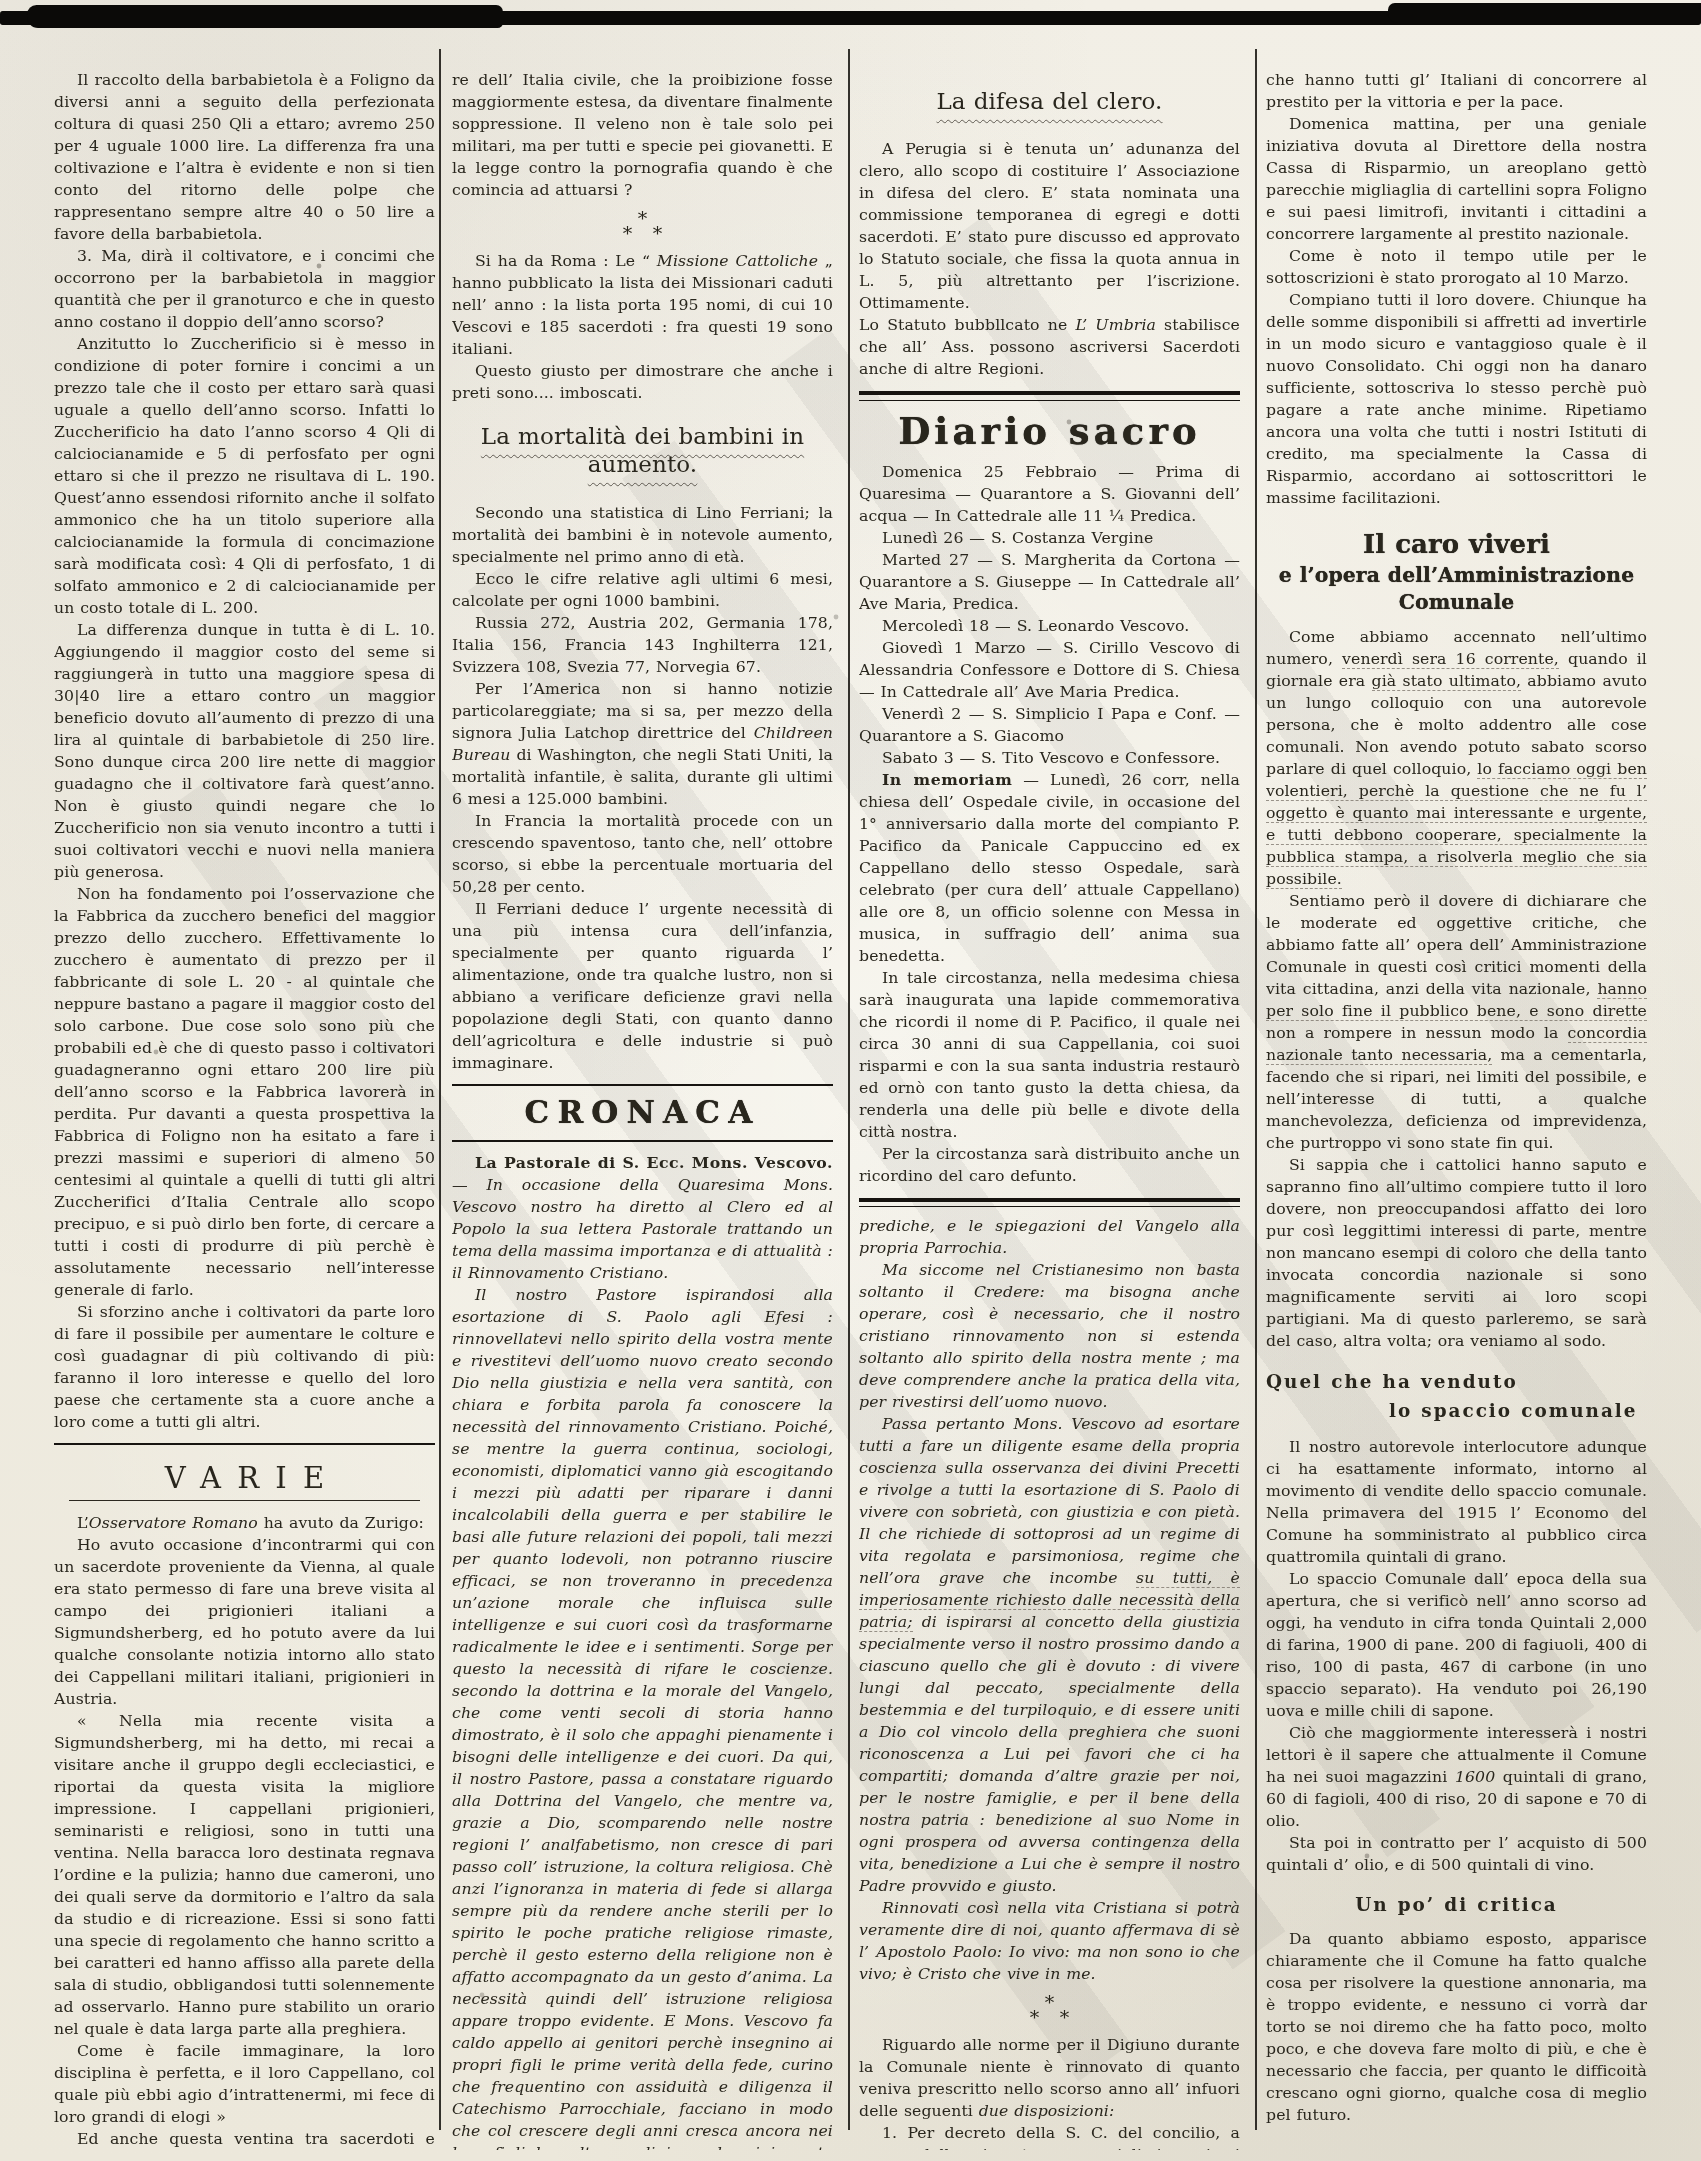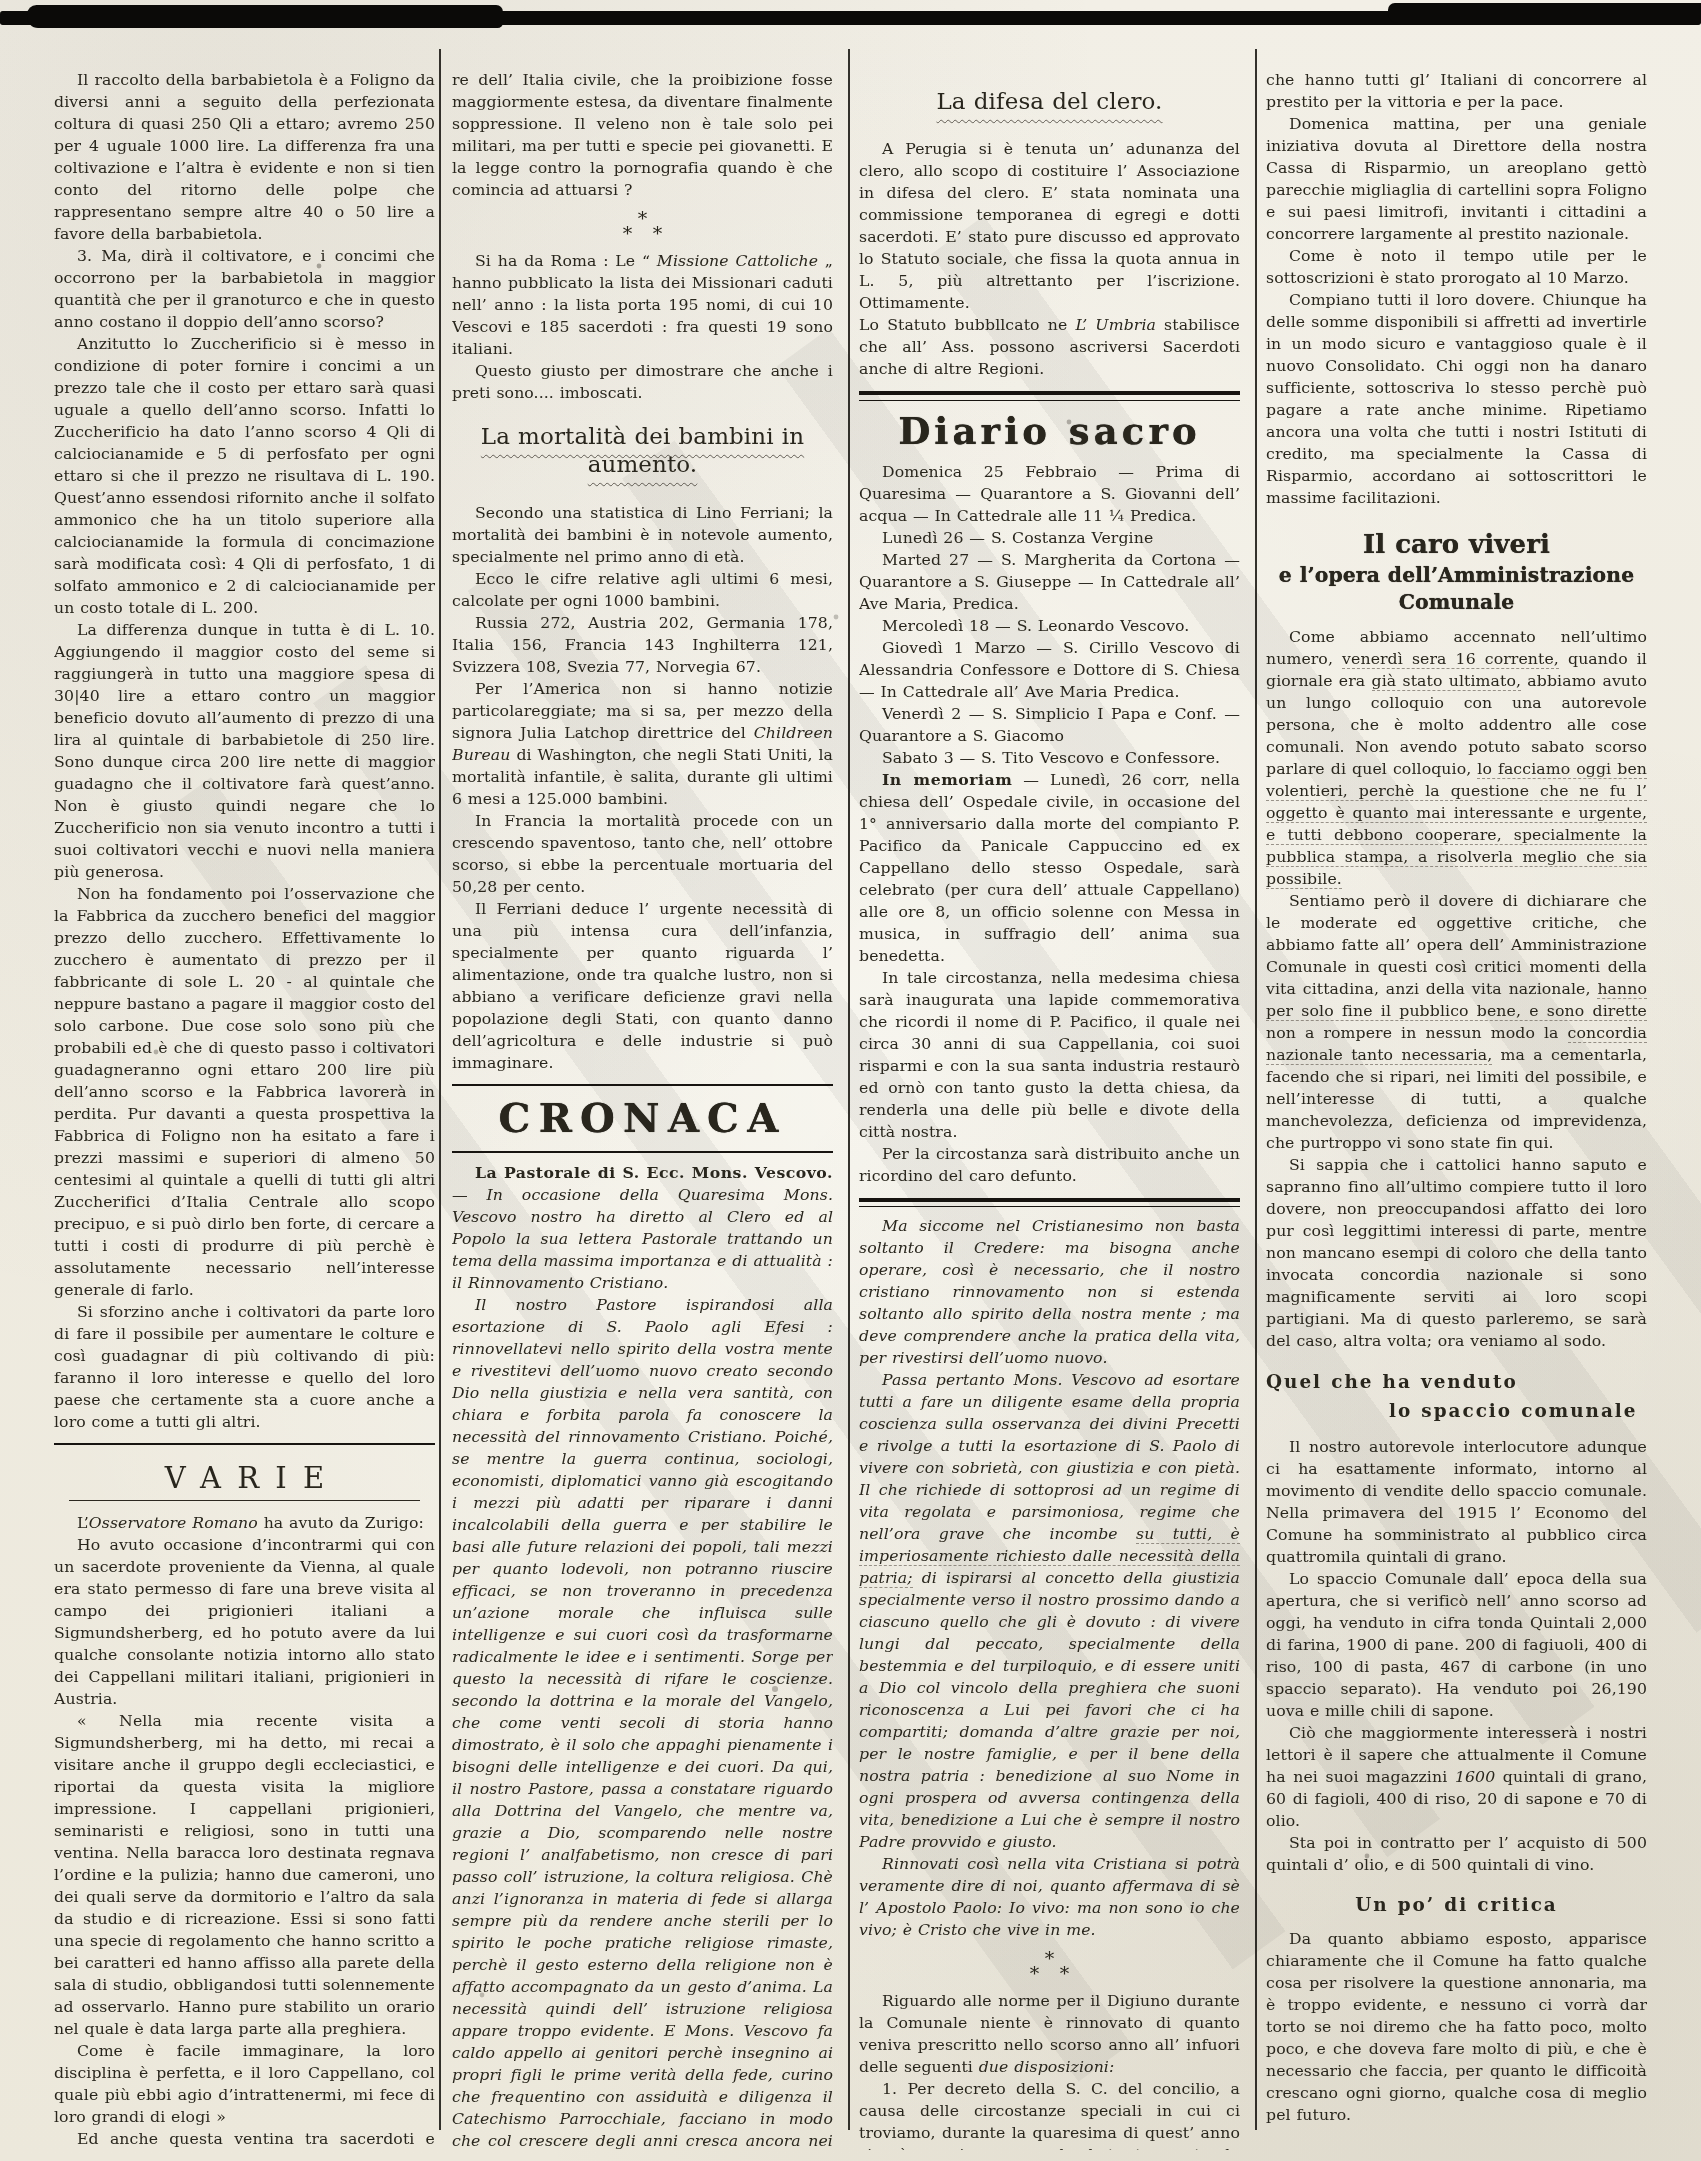--- a/index.html
+++ b/index.html
@@ -34,21 +34,21 @@
   .col p.ital{font-style:italic;}
   span.b{font-weight:bold;letter-spacing:0.5px;}
   span.i{font-style:italic;}
   span.u{border-bottom:1.4px dashed rgba(78,70,60,.55);}
   
   .h-spaced{font-size:29px;line-height:1.2;letter-spacing:16.3px;text-indent:16.3px;text-align:center;
     font-weight:400;margin:16.3px 0 4.1px;}
   .h-wavy{font-size:23px;line-height:1.25;text-align:center;font-weight:400;margin:17.7px 0 23px;
     text-decoration-line:underline;text-decoration-style:wavy;
     text-decoration-color:rgba(55,50,42,.75);text-decoration-thickness:1.4px;text-underline-offset:9.5px;}
-  .h-cronaca{font-size:40px;line-height:1.15;font-weight:700;text-align:center;letter-spacing:8.2px;
+  .h-cronaca{font-size:31px;line-height:1.15;font-weight:700;text-align:center;letter-spacing:8.2px;
     margin:6.8px 0 4.1px;text-shadow:0 0 0.7px #141210;}
   .h-diario{font-size:37px;line-height:1.15;font-weight:700;text-align:center;letter-spacing:4.1px;
     margin:9.5px 0 8.2px;text-shadow:0 0 0.7px #141210;}
   .h-caro{margin:19px 0 11px;text-align:center;font-weight:700;text-shadow:0 0 0.7px #141210;}
   .h-caro .l1{font-size:26px;line-height:1.25;}
   .h-caro .l2{font-size:21px;line-height:1.3;transform:scaleX(.97);transform-origin:center;}
   .h-boldpair{font-weight:700;font-size:18.4px;letter-spacing:2px;margin:16.3px 0 11px;line-height:1.55;}
   .h-boldpair .l2{text-align:right;padding-right:9.5px;}
   .h-boldcenter{font-weight:700;font-size:18.4px;letter-spacing:2px;margin:17.7px 0 12.3px;text-align:center;}
   .rule-heavy{border-top:2.7px solid #171410;margin:9.5px 0;}
@@ -118,20 +118,21 @@
       <p><span>Lunedì 26 — S. Costanza Vergine</span></p>
       <p><span>Marted 27 — S. Margherita da Cortona — Quarantore a S. Giuseppe — In Cattedrale all’ Ave Maria, Predica.</span></p>
       <p><span>Mercoledì 18 — S. Leonardo Vescovo.</span></p>
       <p><span>Giovedì 1 Marzo — S. Cirillo Vescovo di Alessandria Confessore e Dottore di S. Chiesa — In Cattedrale all’ Ave Maria Predica.</span></p>
       <p><span>Venerdì 2 — S. Simplicio I Papa e Conf. — Quarantore a S. Giacomo</span></p>
       <p><span>Sabato 3 — S. Tito Vescovo e Confessore.</span></p>
       <p><span class="b ">In memoriam</span><span> — Lunedì, 26 corr, nella chiesa dell’ Ospedale civile, in occasione del 1° anniversario dalla morte del compianto P. Pacifico da Panicale Cappuccino ed ex Cappellano dello stesso Ospedale, sarà celebrato (per cura dell’ attuale Cappellano) alle ore 8, un officio solenne con Messa in musica, in suffragio dell’ anima sua benedetta.</span></p>
       <p><span>In tale circostanza, nella medesima chiesa sarà inaugurata una lapide commemorativa che ricordi il nome di P. Pacifico, il quale nei circa 30 anni di sua Cappellania, coi suoi risparmi e con la sua santa industria restaurò ed ornò con tanto gusto la detta chiesa, da renderla una delle più belle e divote della città nostra.</span></p>
       <p><span>Per la circostanza sarà distribuito anche un ricordino del caro defunto.</span></p>
       <div class="rule-double"></div>
+      <p class="ital noind"><span>prediche, e le spiegazioni del Vangelo alla propria Parrochia.</span></p>
       <p class="ital "><span>Ma siccome nel Cristianesimo non basta soltanto il Credere: ma bisogna anche operare, così è necessario, che il nostro cristiano rinnovamento non si estenda soltanto allo spirito della nostra mente ; ma deve comprendere anche la pratica della vita, per rivestirsi dell’uomo nuovo.</span></p>
       <p class="ital "><span>Passa pertanto Mons. Vescovo ad esortare tutti a fare un diligente esame della propria coscienza sulla osservanza dei divini Precetti e rivolge a tutti la esortazione di S. Paolo di vivere con sobrietà, con giustizia e con pietà. Il che richiede di sottoprosi ad un regime di vita regolata e parsimoniosa, regime che nell’ora grave che incombe </span><span class="u">su tutti, è imperiosamente richiesto dalle necessità della patria;</span><span> di ispirarsi al concetto della giustizia specialmente verso il nostro prossimo dando a ciascuno quello che gli è dovuto : di vivere lungi dal peccato, specialmente della bestemmia e del turpiloquio, e di essere uniti a Dio col vincolo della preghiera che suoni riconoscenza a Lui pei favori che ci ha compartiti; domanda d’altre grazie per noi, per le nostre famiglie, e per il bene della nostra patria : benedizione al suo Nome in ogni prospera od avversa contingenza della vita, benedizione a Lui che è sempre il nostro Padre provvido e giusto.</span></p>
       <p class="ital "><span>Rinnovati così nella vita Cristiana si potrà veramente dire di noi, quanto affermava di sè l’ Apostolo Paolo: Io vivo: ma non sono io che vivo; è Cristo che vive in me.</span></p>
       <div class="asterism">
         <div>*</div>
         <div>* *</div>
       </div>
       <p><span>Riguardo alle norme per il Digiuno durante la Comunale niente è rinnovato di quanto veniva prescritto nello scorso anno all’ infuori delle seguenti </span><span class="i ">due disposizioni:</span></p>
       <p><span>1. Per decreto della S. C. del concilio, a causa delle circostanze speciali in cui ci troviamo, durante la quaresima di quest’ anno si può mangiar carne nel sabato, trasportando l’ astinenza da essa in altro giorno della settimana: nella diocesi nostra s’ è fissato nel giovedì per uniformità a vigenti disposizioni g vernative.</span></p>
     </div>

